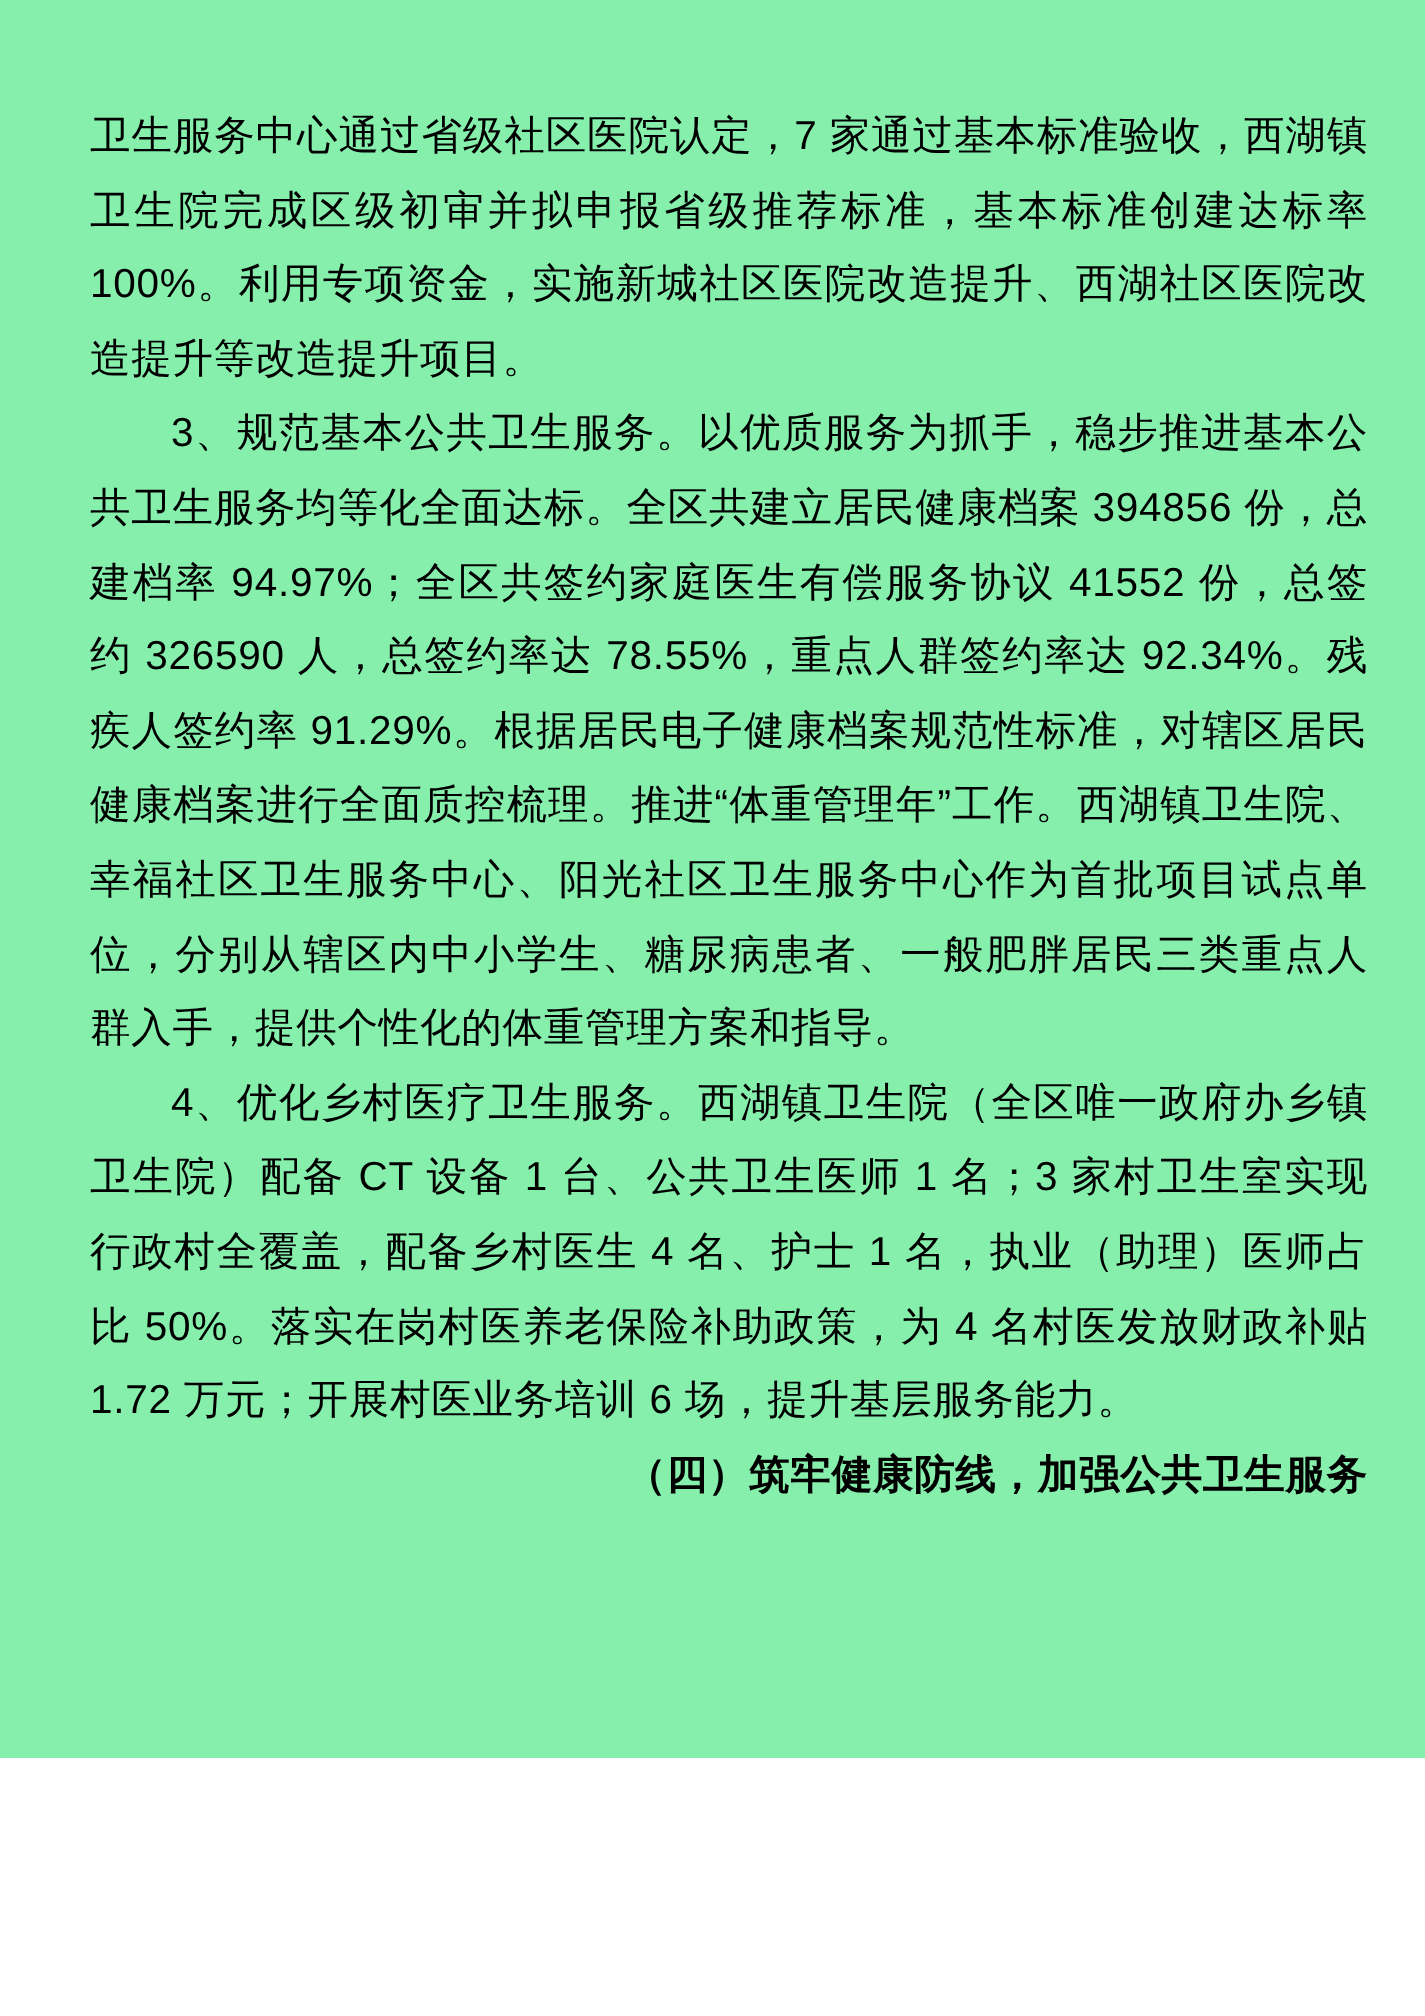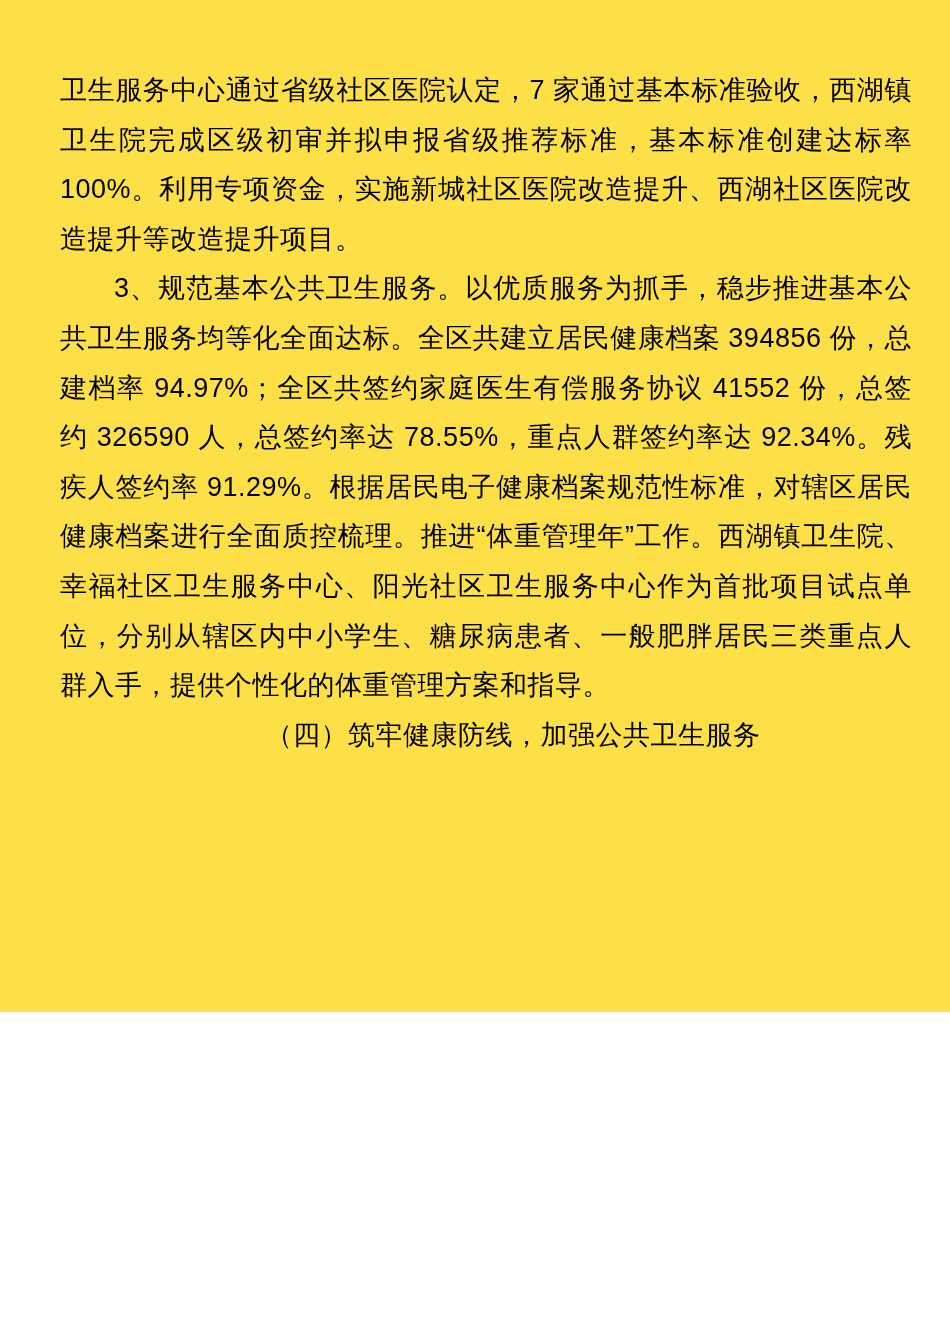--- a/index.html
+++ b/index.html
@@ -3,48 +3,49 @@
 <meta charset="utf-8">
 <style>
   html, body {
     margin: 0;
     padding: 0;
     background: #ffffff;
   }
   .page {
     position: relative;
     width: 950px;
-    height: 1012px;
-    background: #fde047;
+    height: 1172px;
+    background: #86efac;
     overflow: hidden;
   }
   .content {
     box-sizing: border-box;
     padding: 66px 38px 0 60px;
   }
   .para {
     margin: 0;
     padding: 0;
     font-family: "Liberation Sans", sans-serif;
     font-size: 27px;
     line-height: 49.6px;
     color: #000000;
     text-align: justify;
     letter-spacing: 0.5px;
   }
   .para.indent {
     text-indent: 2em;
   }
   .para.heading {
-    font-weight: normal;
-    text-align: center;
+    font-weight: bold;
+    text-align: right;
   }
 </style>
 </head>
 <body>
 
 <div class="page">
   <div class="content" id="content">
       <p class="para body">卫生服务中心通过省级社区医院认定，7 家通过基本标准验收，西湖镇卫生院完成区级初审并拟申报省级推荐标准，基本标准创建达标率 100%。利用专项资金，实施新城社区医院改造提升、西湖社区医院改造提升等改造提升项目。</p>
       <p class="para body indent">3、规范基本公共卫生服务。以优质服务为抓手，稳步推进基本公共卫生服务均等化全面达标。全区共建立居民健康档案 394856 份，总建档率 94.97%；全区共签约家庭医生有偿服务协议 41552 份，总签约 326590 人，总签约率达 78.55%，重点人群签约率达 92.34%。残疾人签约率 91.29%。根据居民电子健康档案规范性标准，对辖区居民健康档案进行全面质控梳理。推进“体重管理年”工作。西湖镇卫生院、幸福社区卫生服务中心、阳光社区卫生服务中心作为首批项目试点单位，分别从辖区内中小学生、糖尿病患者、一般肥胖居民三类重点人群入手，提供个性化的体重管理方案和指导。</p>
+      <p class="para body indent">4、优化乡村医疗卫生服务。西湖镇卫生院（全区唯一政府办乡镇卫生院）配备 CT 设备 1 台、公共卫生医师 1 名；3 家村卫生室实现行政村全覆盖，配备乡村医生 4 名、护士 1 名，执业（助理）医师占比 50%。落实在岗村医养老保险补助政策，为 4 名村医发放财政补贴 1.72 万元；开展村医业务培训 6 场，提升基层服务能力。</p>
       <p class="para heading indent">（四）筑牢健康防线，加强公共卫生服务</p>
     </div>
 </div>
 
 </body></html>

